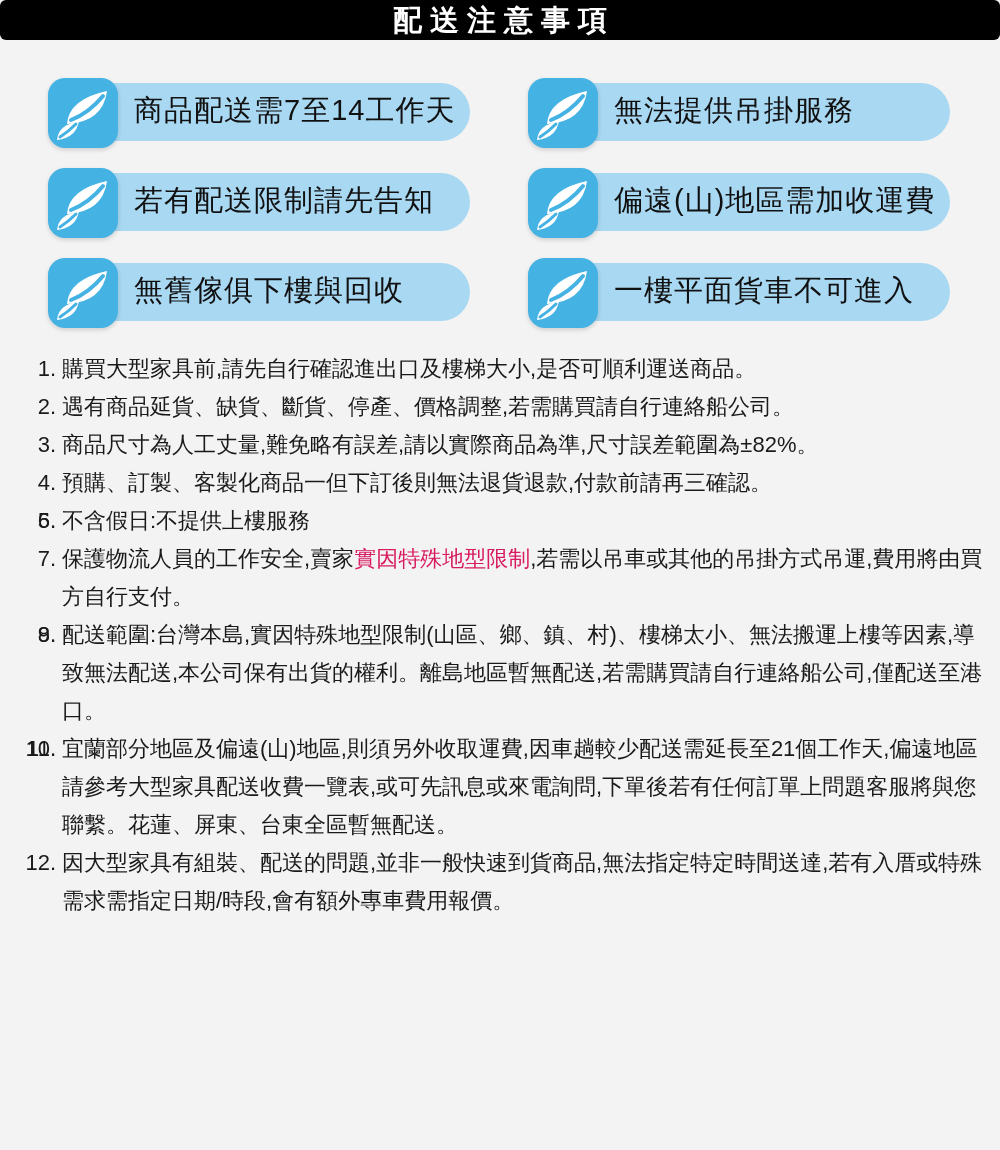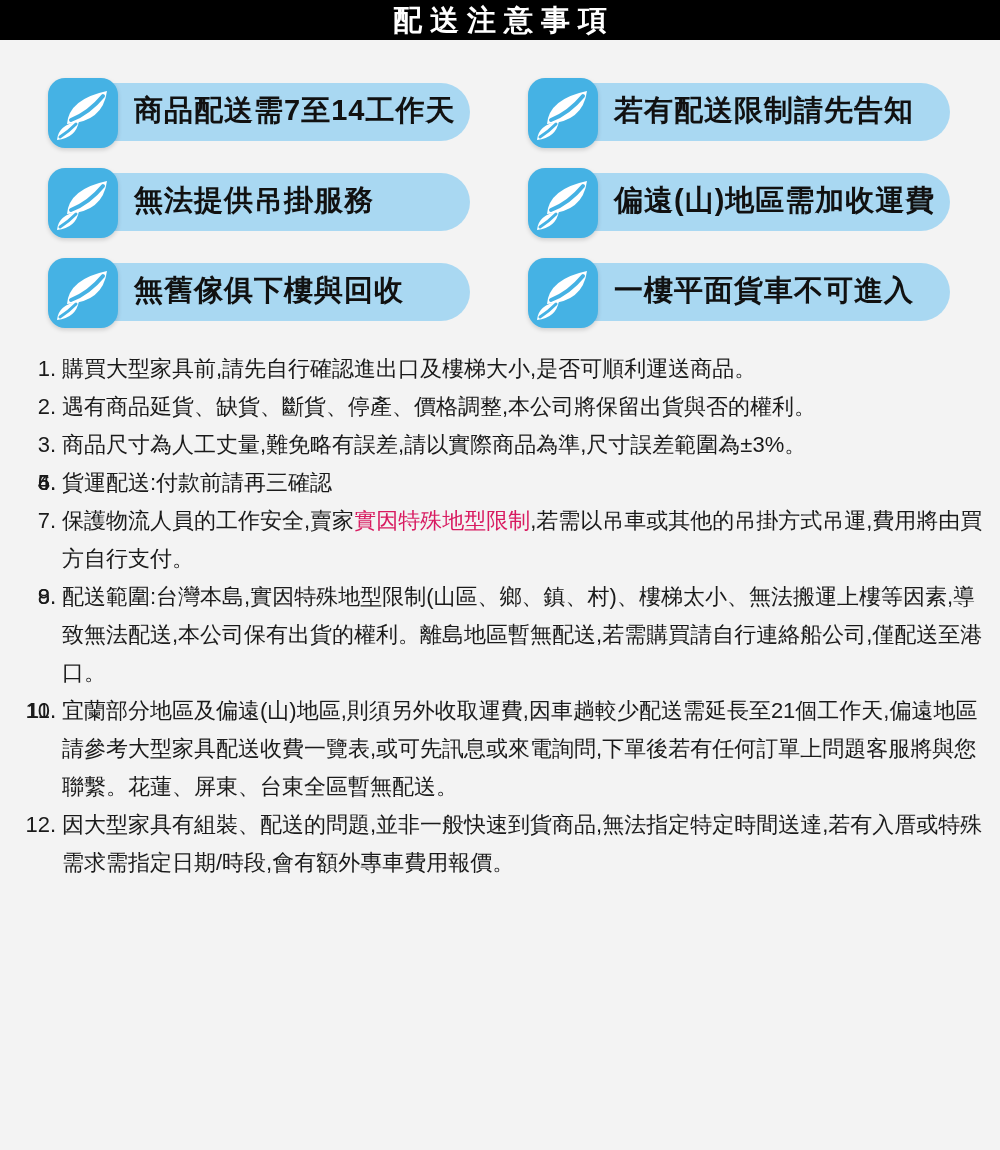--- a/index.html
+++ b/index.html
@@ -19,20 +19,21 @@
     font-family: "Liberation Sans", sans-serif;
     color: var(--text);
     overflow: hidden;
   }
   .titlebar {
     height: 40px;
     background: var(--headerBg);
     display: flex;
     align-items: center;
     justify-content: center;
+    border-radius: 6px;
   }
   .titlebar h1 {
     color: var(--headerFg);
     font-size: 29px;
     font-weight: bold;
     letter-spacing: 8px;
     text-indent: 8px;
     line-height: 40px;
   }
   .badges {
@@ -61,21 +62,21 @@
   .leaf { fill: #ffffff; }
   .vein { fill: none; stroke: var(--iconBlue); stroke-width: 4; stroke-linecap: round; }
   .vein2 { fill: none; stroke: var(--iconBlue); stroke-width: 3; stroke-linecap: round; }
   .badge .label {
     position: absolute;
     left: 86px; top: 5px; right: 6px;
     height: 56px;
     display: flex;
     align-items: center;
     font-size: 29px;
-    font-weight: bold;
+    font-weight: normal;
     letter-spacing: 1px;
     color: #111111;
     white-space: nowrap;
   }
   .notes {
     list-style: none;
     margin: 22px 16px 0 20px;
     font-size: 22px;
     line-height: 38px;
     color: var(--text);
@@ -116,35 +117,35 @@
     <span class="pill"></span>
     <span class="icon">
       <svg viewBox="0 0 70 70" aria-hidden="true">
         <rect class="icon-bg" x="0" y="0" width="70" height="70" rx="17"></rect>
         <path class="leaf" d="M19 46 Q21 21 59 13 Q55 44 19 46 Z"></path>
         <path class="vein" d="M23 42 Q41 35 55 18"></path>
         <path class="leaf" d="M9 62 Q10 47 31 43 Q28 60 9 62 Z"></path>
         <path class="vein2" d="M12 59 Q20 54 28 46"></path>
       </svg>
     </span>
+    <span class="label">無法提供吊掛服務</span>
+  </div>
+
+  <div class="badge">
+    <span class="pill"></span>
+    <span class="icon">
+      <svg viewBox="0 0 70 70" aria-hidden="true">
+        <rect class="icon-bg" x="0" y="0" width="70" height="70" rx="17"></rect>
+        <path class="leaf" d="M19 46 Q21 21 59 13 Q55 44 19 46 Z"></path>
+        <path class="vein" d="M23 42 Q41 35 55 18"></path>
+        <path class="leaf" d="M9 62 Q10 47 31 43 Q28 60 9 62 Z"></path>
+        <path class="vein2" d="M12 59 Q20 54 28 46"></path>
+      </svg>
+    </span>
     <span class="label">若有配送限制請先告知</span>
-  </div>
-
-  <div class="badge">
-    <span class="pill"></span>
-    <span class="icon">
-      <svg viewBox="0 0 70 70" aria-hidden="true">
-        <rect class="icon-bg" x="0" y="0" width="70" height="70" rx="17"></rect>
-        <path class="leaf" d="M19 46 Q21 21 59 13 Q55 44 19 46 Z"></path>
-        <path class="vein" d="M23 42 Q41 35 55 18"></path>
-        <path class="leaf" d="M9 62 Q10 47 31 43 Q28 60 9 62 Z"></path>
-        <path class="vein2" d="M12 59 Q20 54 28 46"></path>
-      </svg>
-    </span>
-    <span class="label">無法提供吊掛服務</span>
   </div>
 
   <div class="badge">
     <span class="pill"></span>
     <span class="icon">
       <svg viewBox="0 0 70 70" aria-hidden="true">
         <rect class="icon-bg" x="0" y="0" width="70" height="70" rx="17"></rect>
         <path class="leaf" d="M19 46 Q21 21 59 13 Q55 44 19 46 Z"></path>
         <path class="vein" d="M23 42 Q41 35 55 18"></path>
         <path class="leaf" d="M9 62 Q10 47 31 43 Q28 60 9 62 Z"></path>
@@ -184,39 +185,40 @@
 </section>
 
   <ol class="notes">
   <li class="note">
     <span class="num">1.</span>
     <span class="body"><span>購買大型家具前,請先自行確認進出口及樓梯大小,是否可順利運送商品。</span></span>
   </li>
 
   <li class="note">
     <span class="num">2.</span>
-    <span class="body"><span>遇有商品延貨、缺貨、斷貨、停產、價格調整,本公司將保留出貨與否的權利。</span></span>
+    <span class="body"><span>遇有商品延貨、缺貨、斷貨、停產、價格調整,若需購買請自行連絡船公司。</span></span>
   </li>
 
   <li class="note">
     <span class="num">3.</span>
-    <span class="body"><span>商品尺寸為人工丈量,難免略有誤差,請以實際商品為準,尺寸誤差範圍為±3%。</span></span>
+    <span class="body"><span>商品尺寸為人工丈量,難免略有誤差,請以實際商品為準,尺寸誤差範圍為±82%。</span></span>
   </li>
 
   <li class="note">
     <span class="num">4.</span>
+    <span class="body"><span>預購、訂製、客製化商品一但下訂後則無法退貨退款,付款前請再三確認。</span></span>
   </li>
 
   <li class="note">
     <span class="num">5.</span>
   </li>
 
   <li class="note">
     <span class="num">6.</span>
-    <span class="body"><span>貨運配送:付款前請再三確認</span></span>
+    <span class="body"><span>不含假日:不提供上樓服務</span></span>
   </li>
 
   <li class="note">
     <span class="num">7.</span>
     <span class="body"><span>保護物流人員的工作安全,賣家</span><span class="hl">實因特殊地型限制</span><span>,若需以吊車或其他的吊掛方式吊運,費用將由買方自行支付。</span></span>
   </li>
 
   <li class="note">
     <span class="num">8.</span>
   </li>

